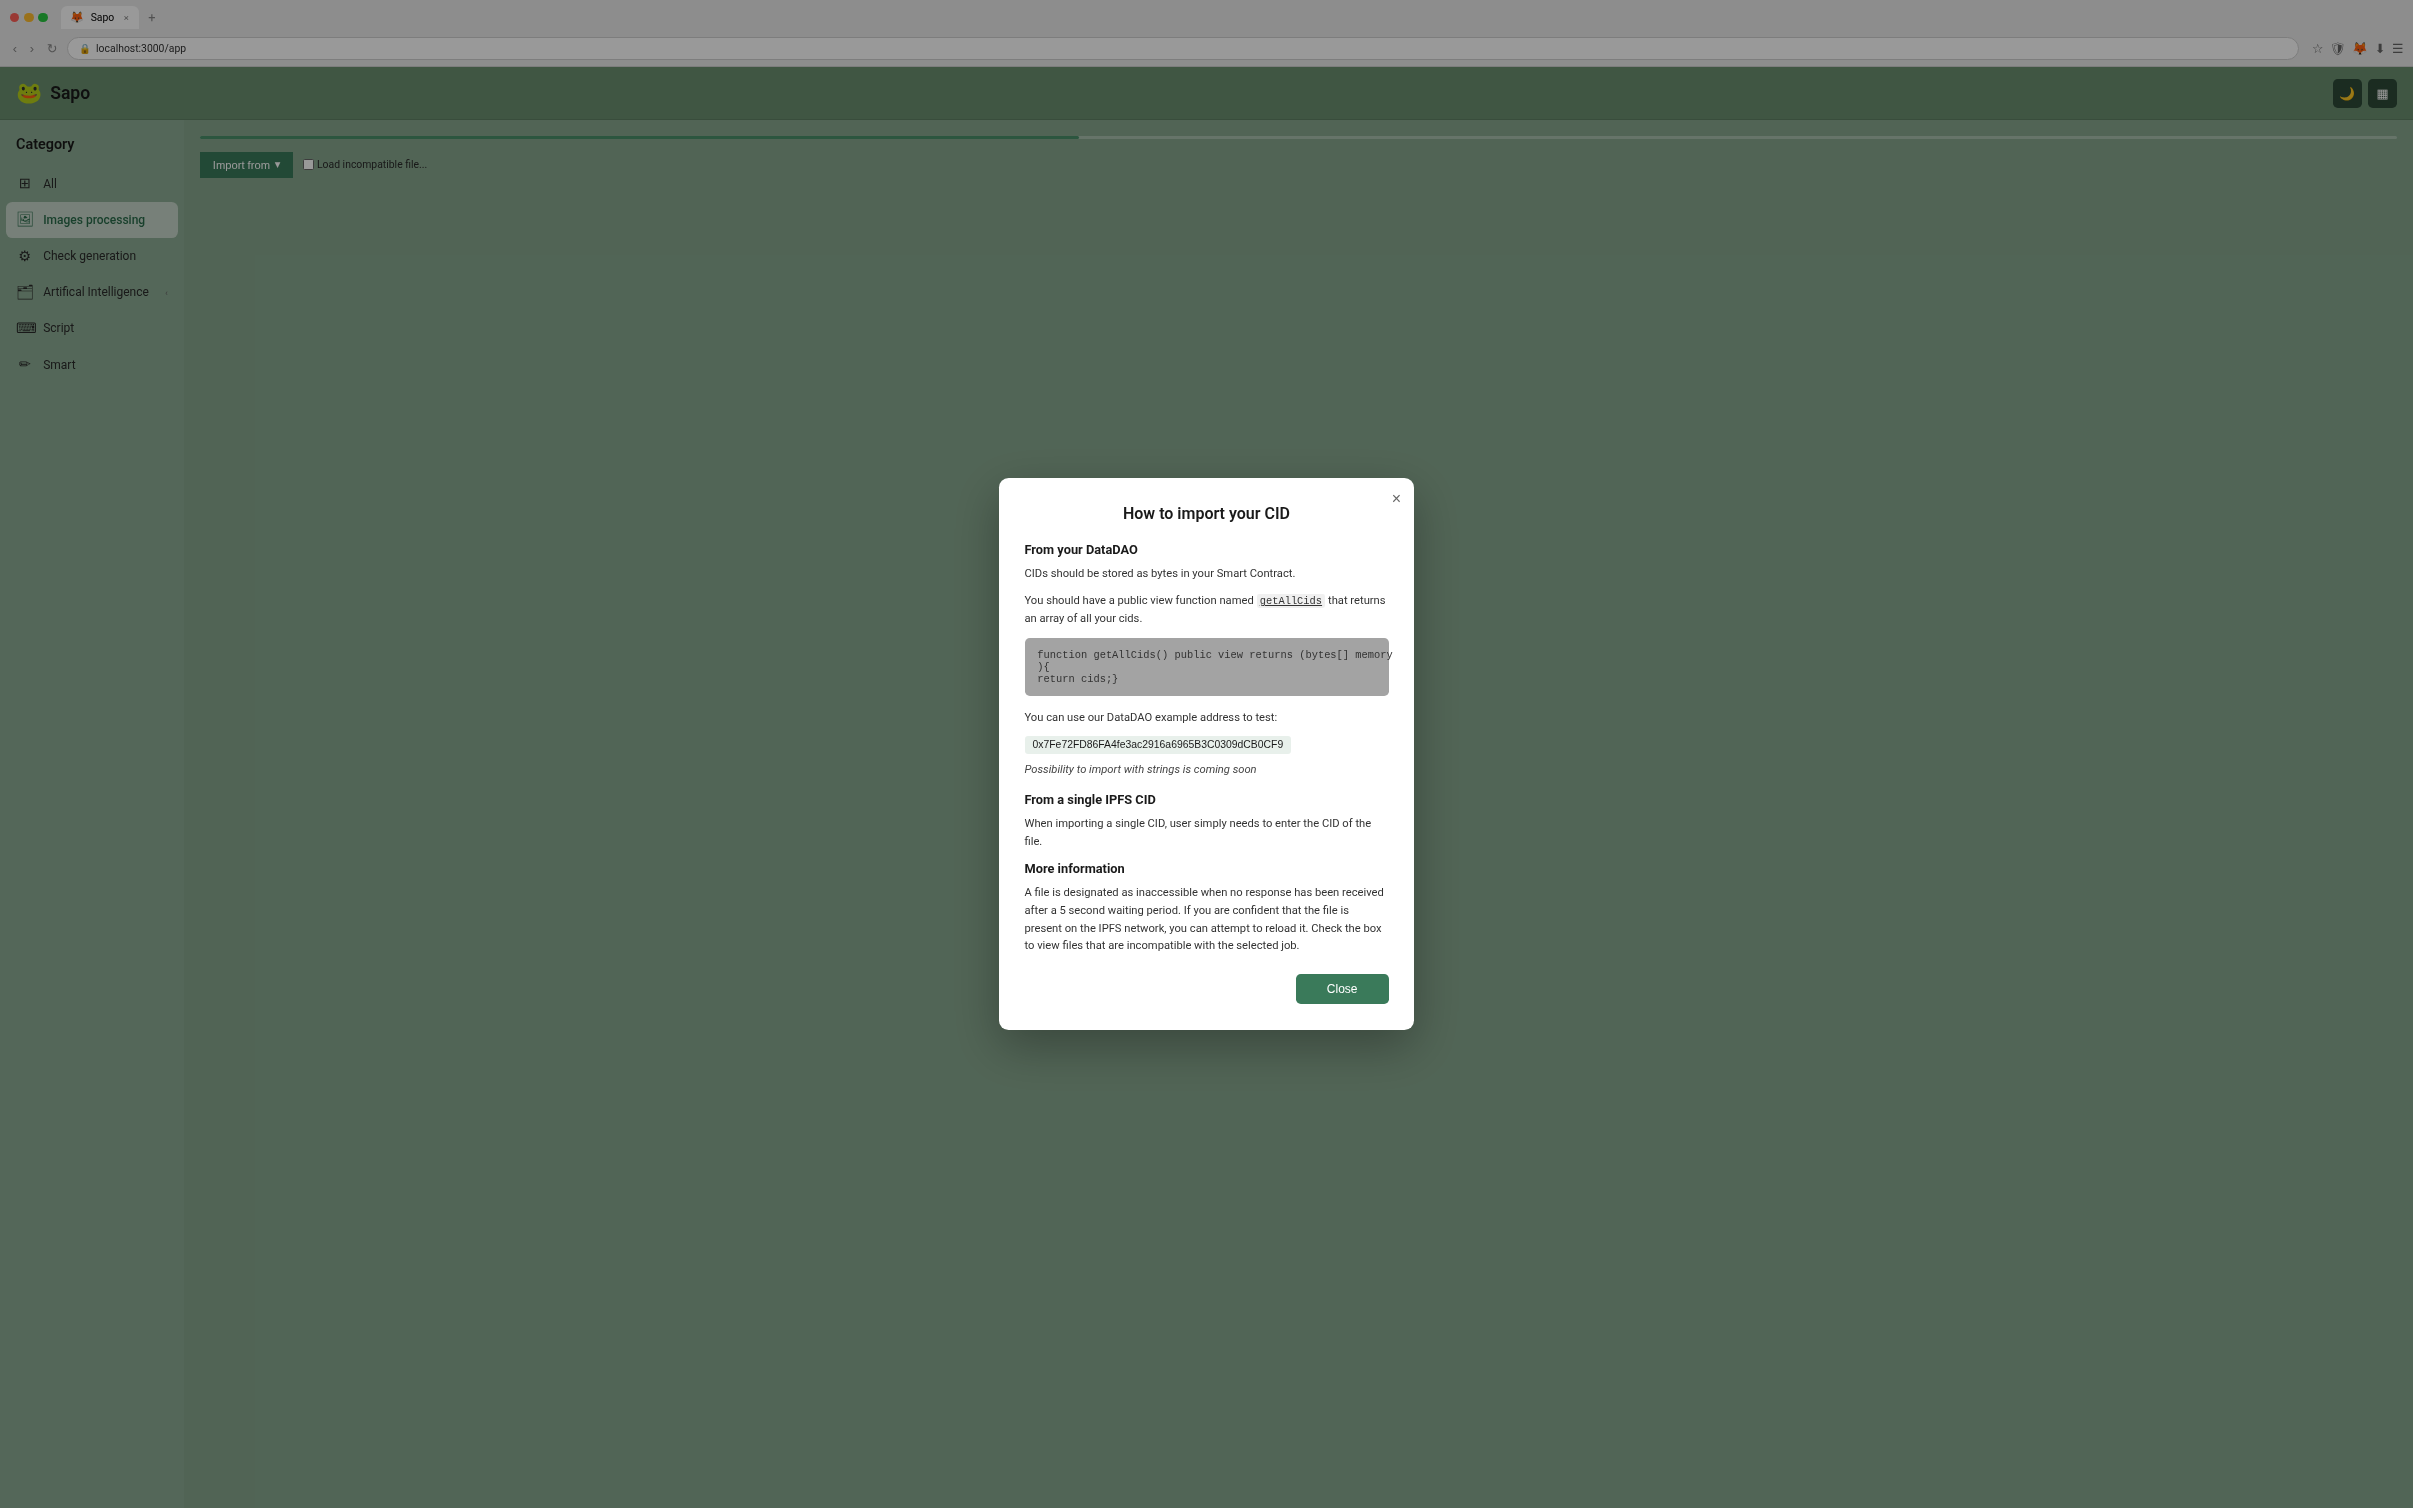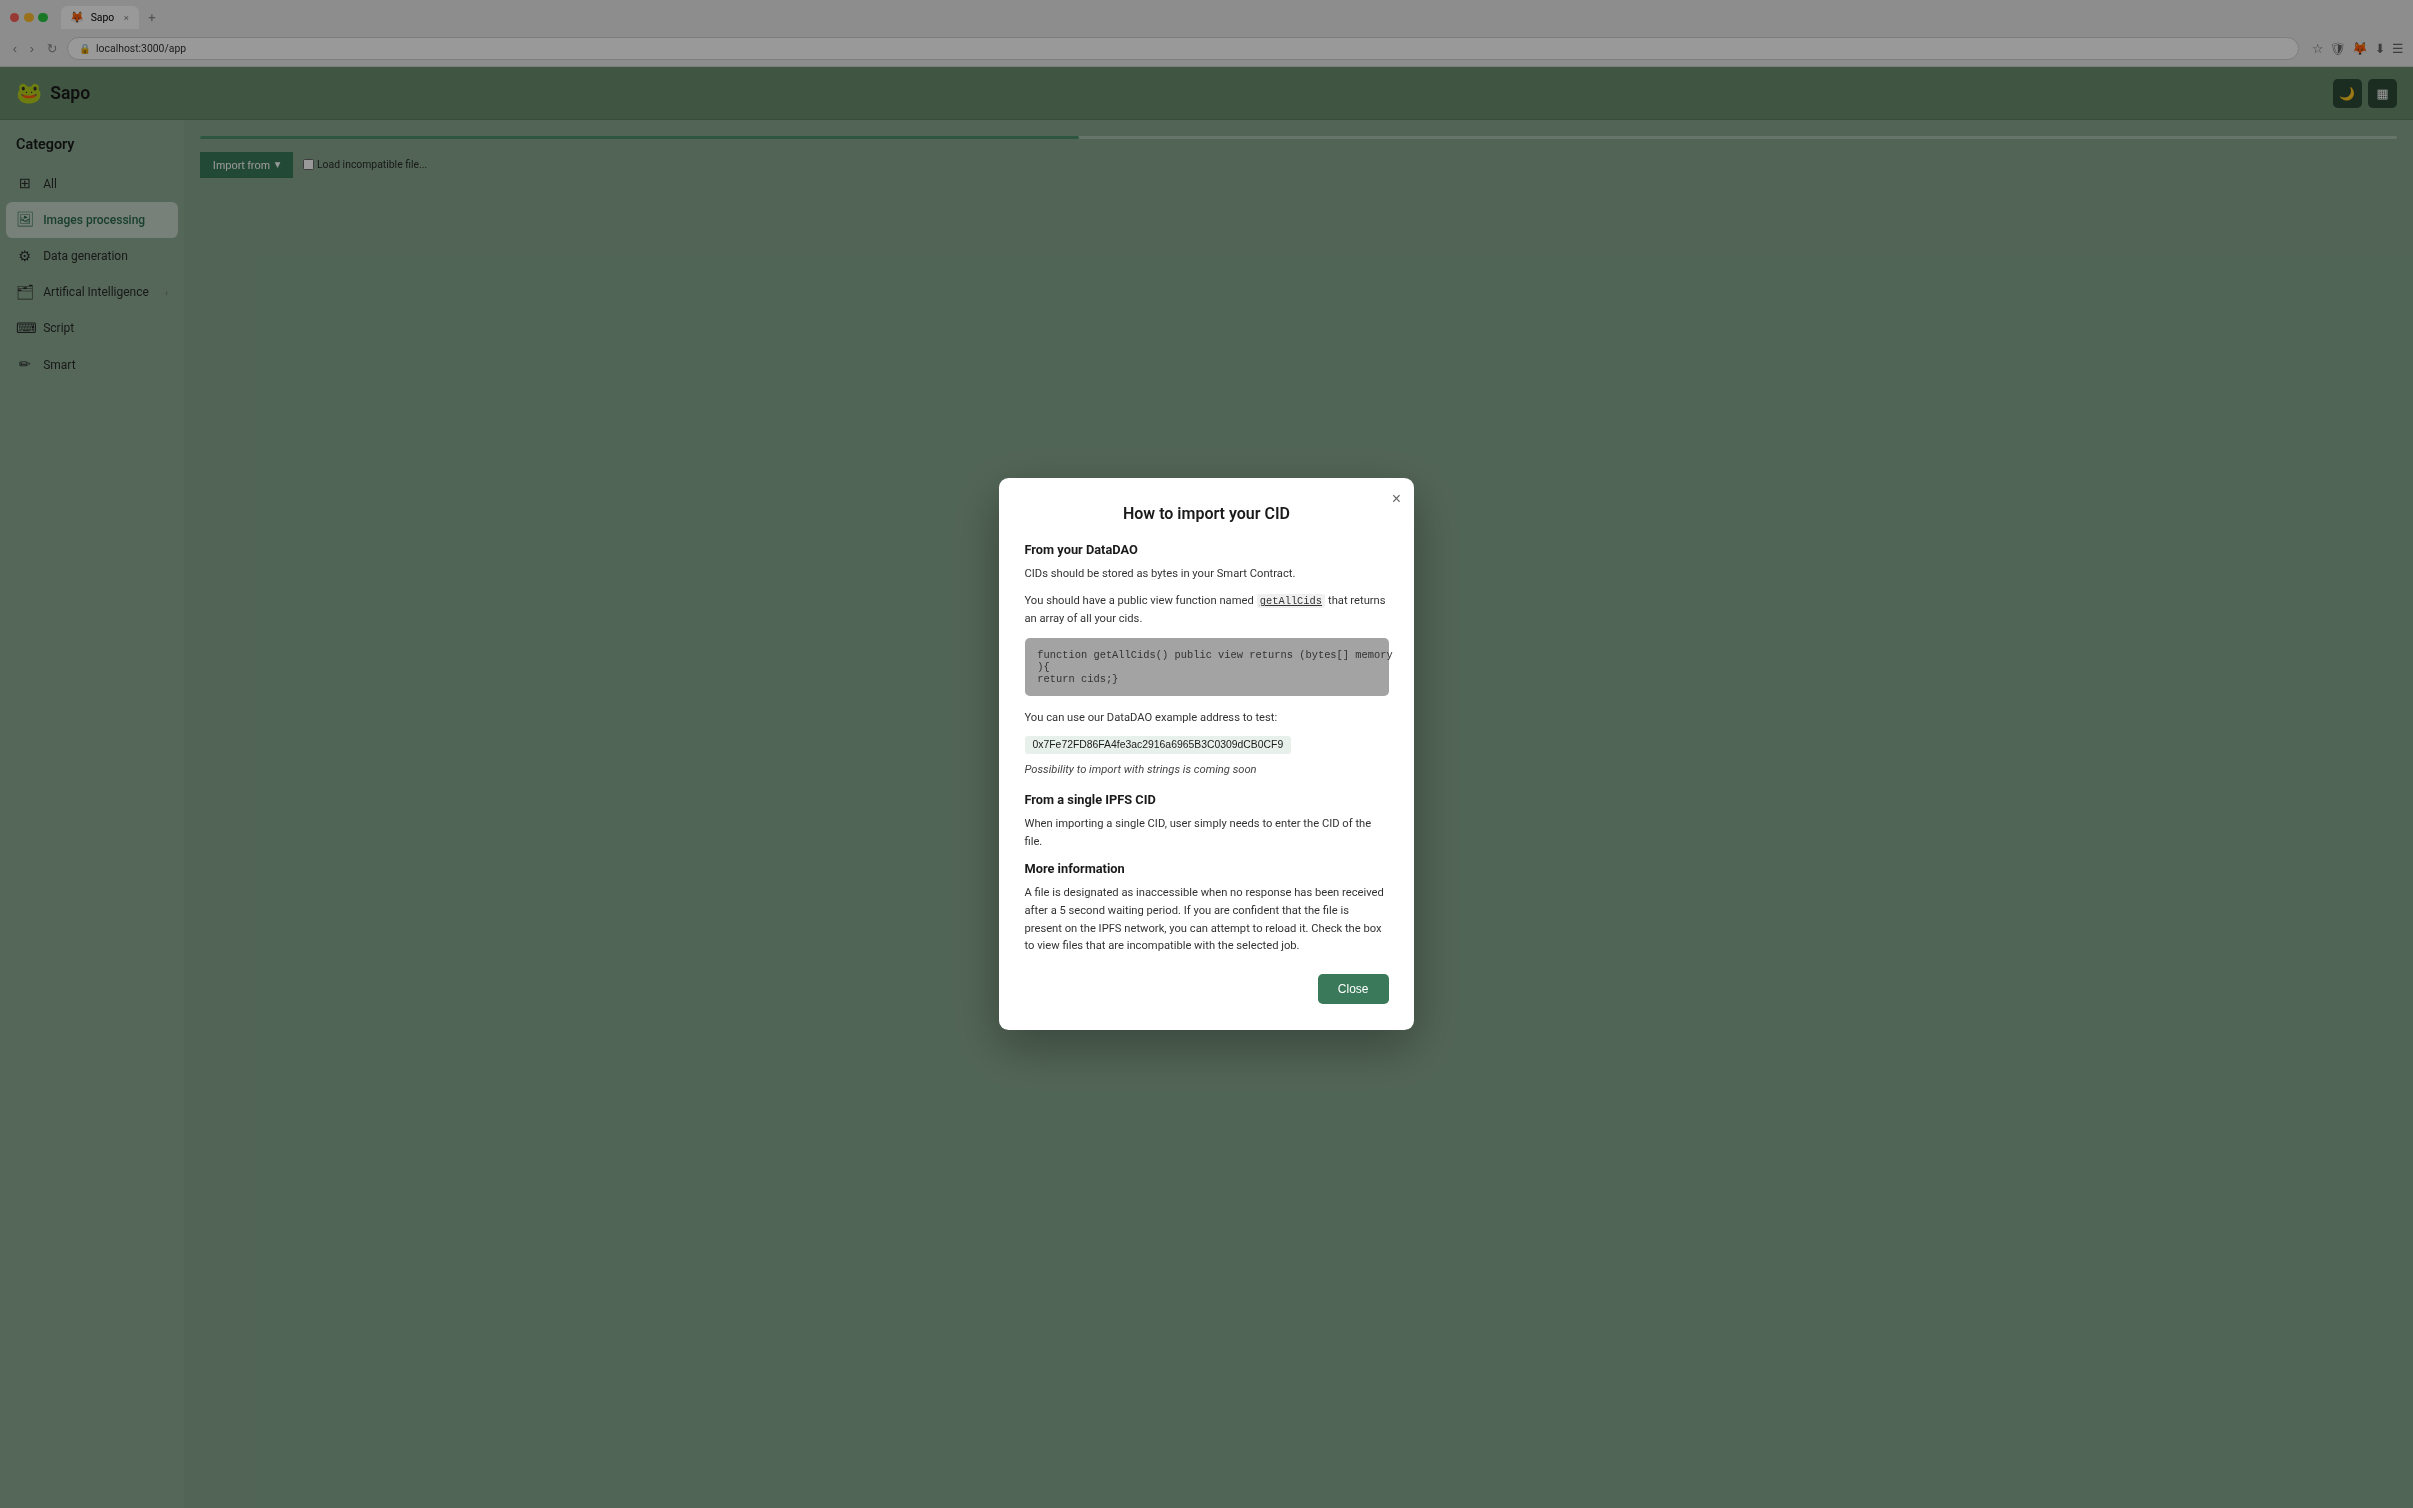--- a/index.html
+++ b/index.html
@@ -346,21 +346,21 @@
     .modal-footer {
       display: flex;
       justify-content: flex-end;
       margin-top: 19px;
     }
     .close-btn {
       background: #3a7a5a;
       color: #fff;
       border: none;
       border-radius: 4.8px;
-      padding: 8px 20px;
+      padding: 8px 31px;
       font-size: 12px;
       cursor: pointer;
       font-weight: 500;
     }
     code {
       font-family: 'Courier New', monospace;
       background: #f0f0f0;
       padding: 0.8px 3.2px;
       border-radius: 2.4px;
       font-size: 10.4px;
@@ -425,21 +425,21 @@
         <span>All</span>
       </div>
 
       <div class="sidebar-item active">
         <span class="sidebar-item-icon">🖼</span>
         <span>Images processing</span>
       </div>
 
       <div class="sidebar-item">
         <span class="sidebar-item-icon">⚙</span>
-        <span>Data generation</span>
+        <span>Check generation</span>
       </div>
 
       <div class="sidebar-item">
         <span class="sidebar-item-icon">🗂</span>
         <span>Artifical Intelligence</span>
         <span class="sidebar-chevron">‹</span>
       </div>
 
       <div class="sidebar-item">
         <span class="sidebar-item-icon">⌨</span>

